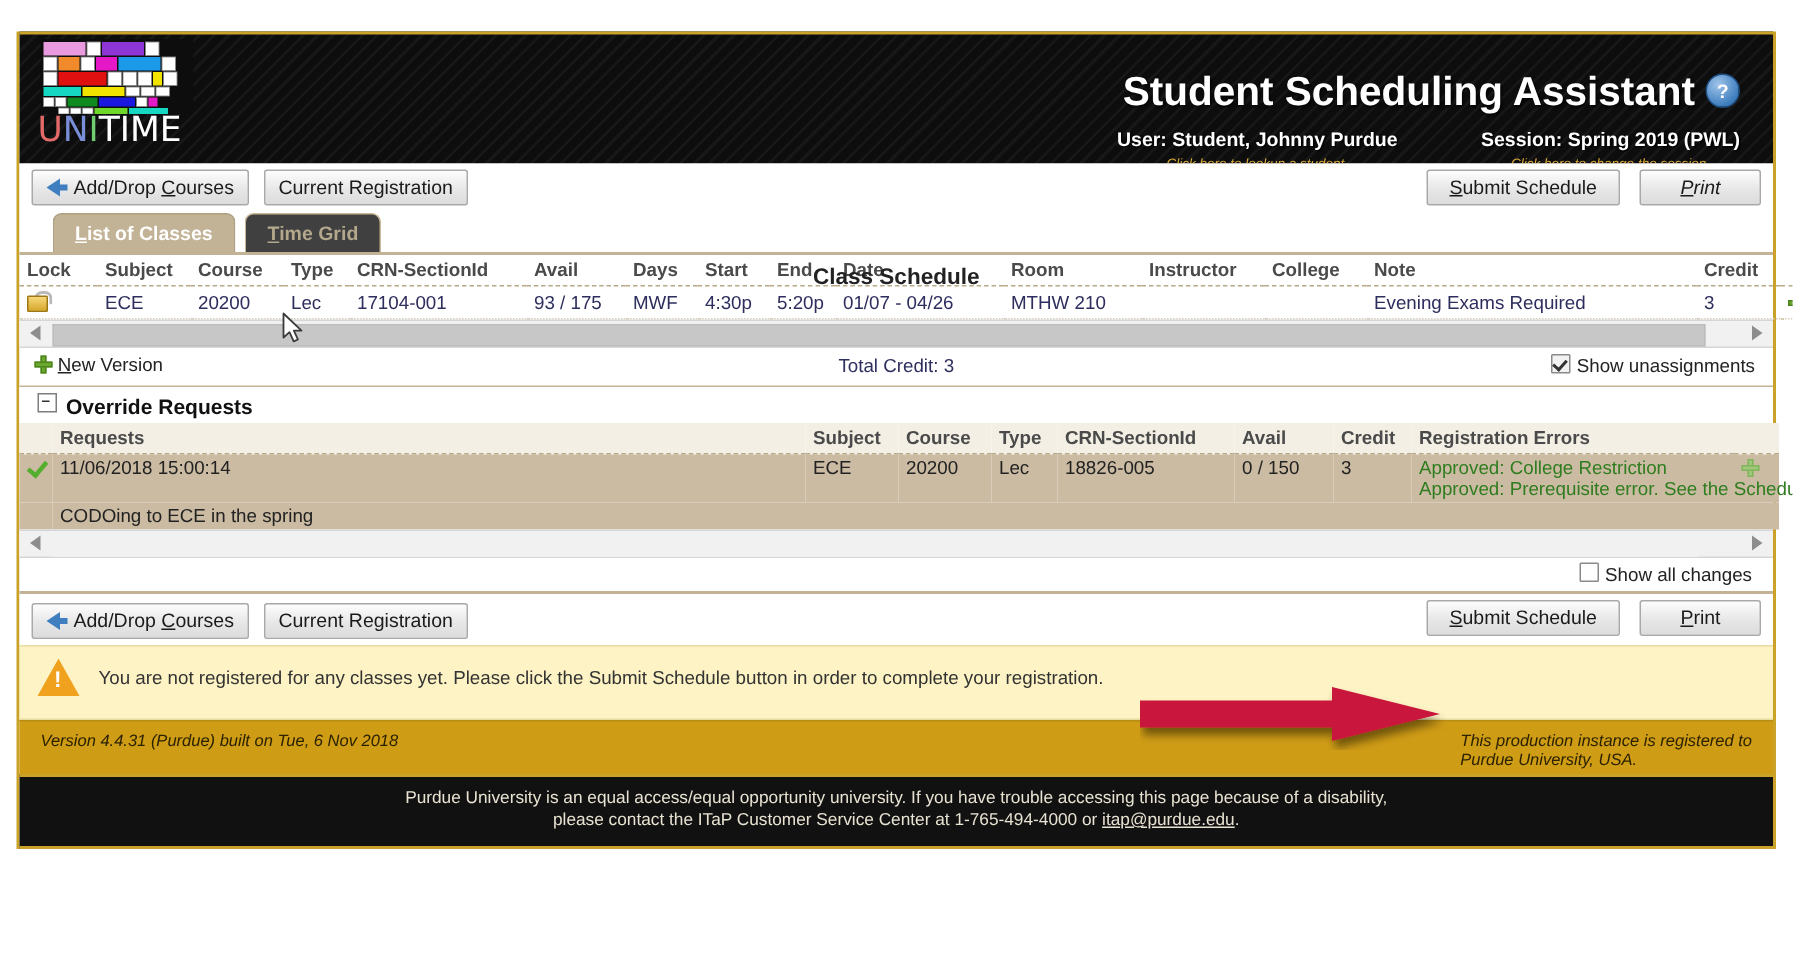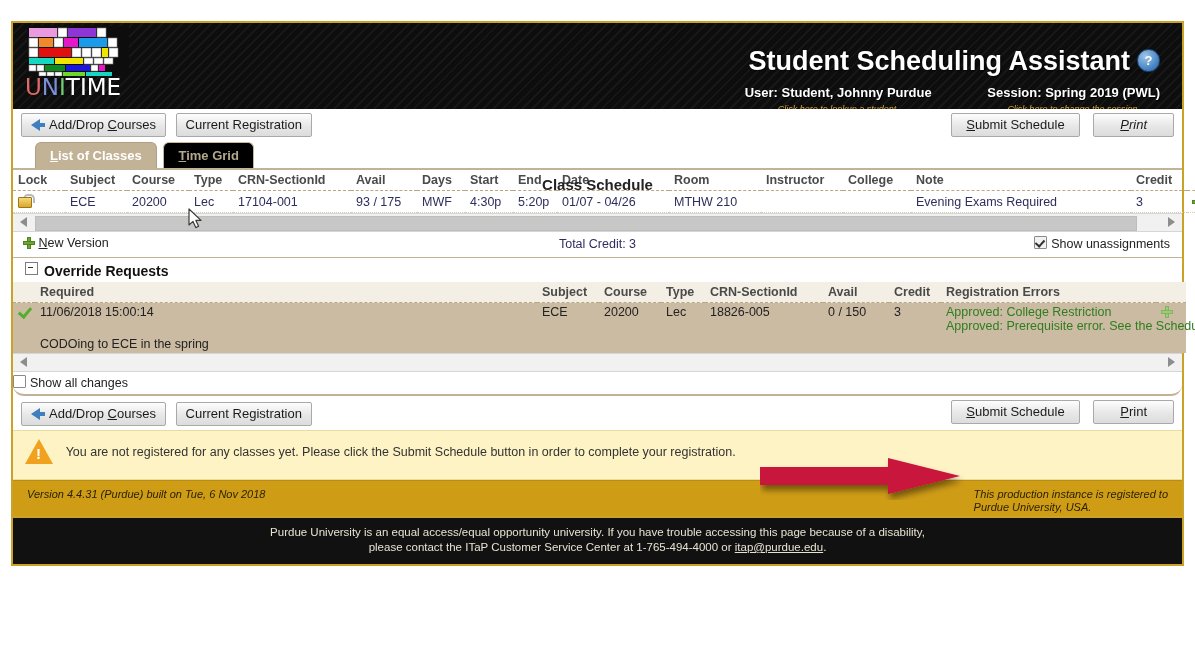--- a/index.html
+++ b/index.html
@@ -143,21 +143,21 @@
     font-size:13px;font-weight:bold;
     padding:5px 14px 5px 14px;
     border:1px solid #c9b896;
     border-bottom:none;
     border-radius:6px 6px 0 0;
     cursor:pointer;
     position:relative;top:1px;
     vertical-align:bottom;
   }
   .tab.active{background:#c3b396;color:#ffffff;border-color:#b0a082;}
-  .tab.inactive{background:#000000;color:#b3a78c;}
+  .tab.inactive{background:#404040;color:#b3a78c;}
   .tab .u{text-decoration:underline;}
 
   
   .panel{
     background:#ffffff;
     border-top:2px solid #c3b396;
     position:relative;
     padding:0;
   }
   .panel-title{
@@ -297,22 +297,22 @@
     display:inline-block;width:13px;height:11px;position:relative;vertical-align:-1px;
   }
   .ok-check:after{
     content:"";position:absolute;left:3px;top:-1px;width:5px;height:10px;
     border:solid #55ad2e;border-width:0 3px 3px 0;transform:rotate(40deg);
   }
   .err-ok{color:#2f7d1f;}
   .ovr-note{background:#cbbba3;color:#222;padding:1px 5px 4px 5px;font-size:12.5px;}
 
   .show-all-changes{
-    padding:3px 14px 4px 0;font-size:12.5px;color:#222;
-    border-bottom:2px solid #c3b396;cursor:pointer;border-radius:11px;
+    text-align:right;padding:3px 14px 4px 0;font-size:12.5px;color:#222;
+    border-bottom:2px solid #c3b396;cursor:pointer;
   }
 
   
   .toolbar2{
     position:relative;background:#fff;height:34px;padding:6px 8px 0 8px;box-sizing:border-box;
   }
 
   
   .warnbar{
     background:#fdf3c4;
@@ -559,21 +559,21 @@
           <col style="width:44px">
             <col style="width:118px">
             <col style="width:66px">
             <col style="width:52px">
           <col style="width:215px">
             <col style="width:30px">
         </colgroup>
         <thead>
           <tr>
             <th></th>
-            <th>Required</th>
+            <th>Requests</th>
             <th>Subject</th>
             <th>Course</th>
             <th>Type</th>
             <th>CRN-SectionId</th>
             <th>Avail</th>
             <th>Credit</th>
             <th>Registration Errors</th>
             <th></th>
           </tr>
         </thead>

